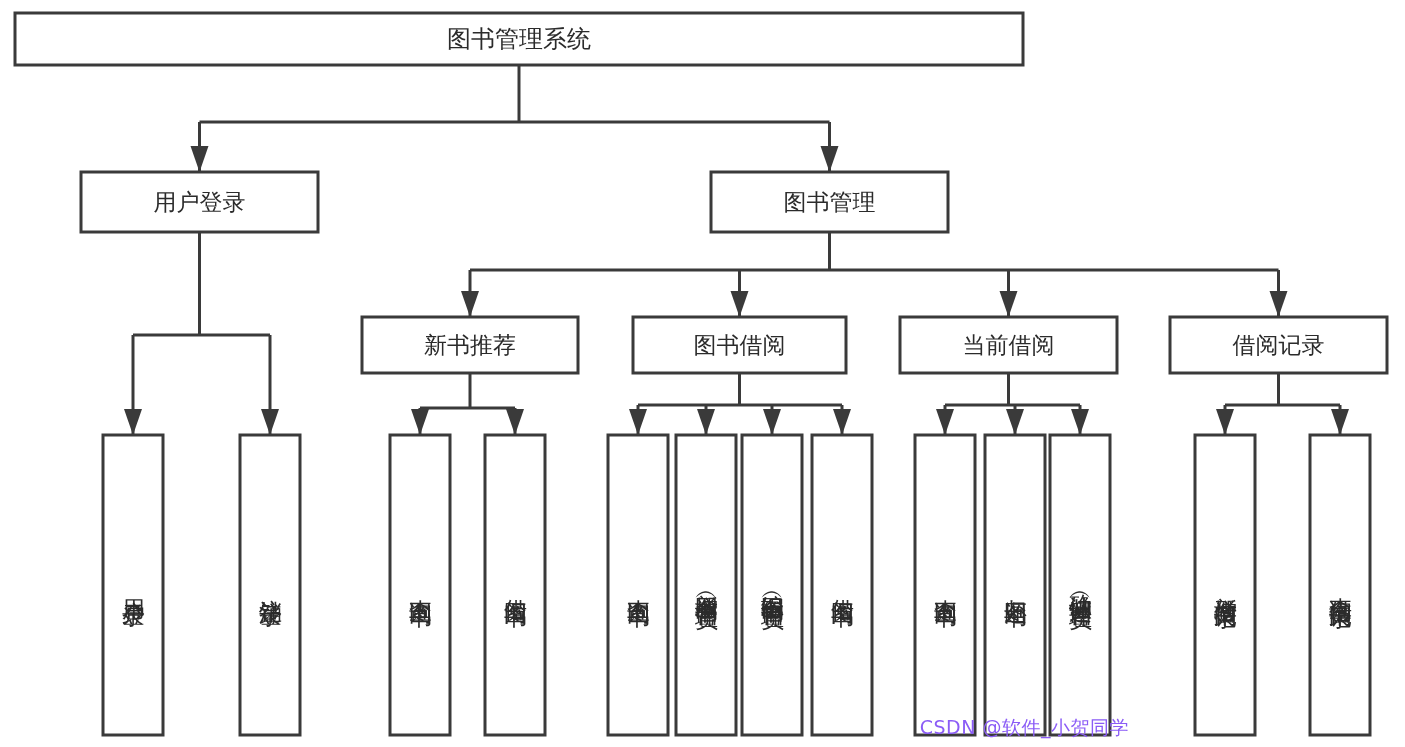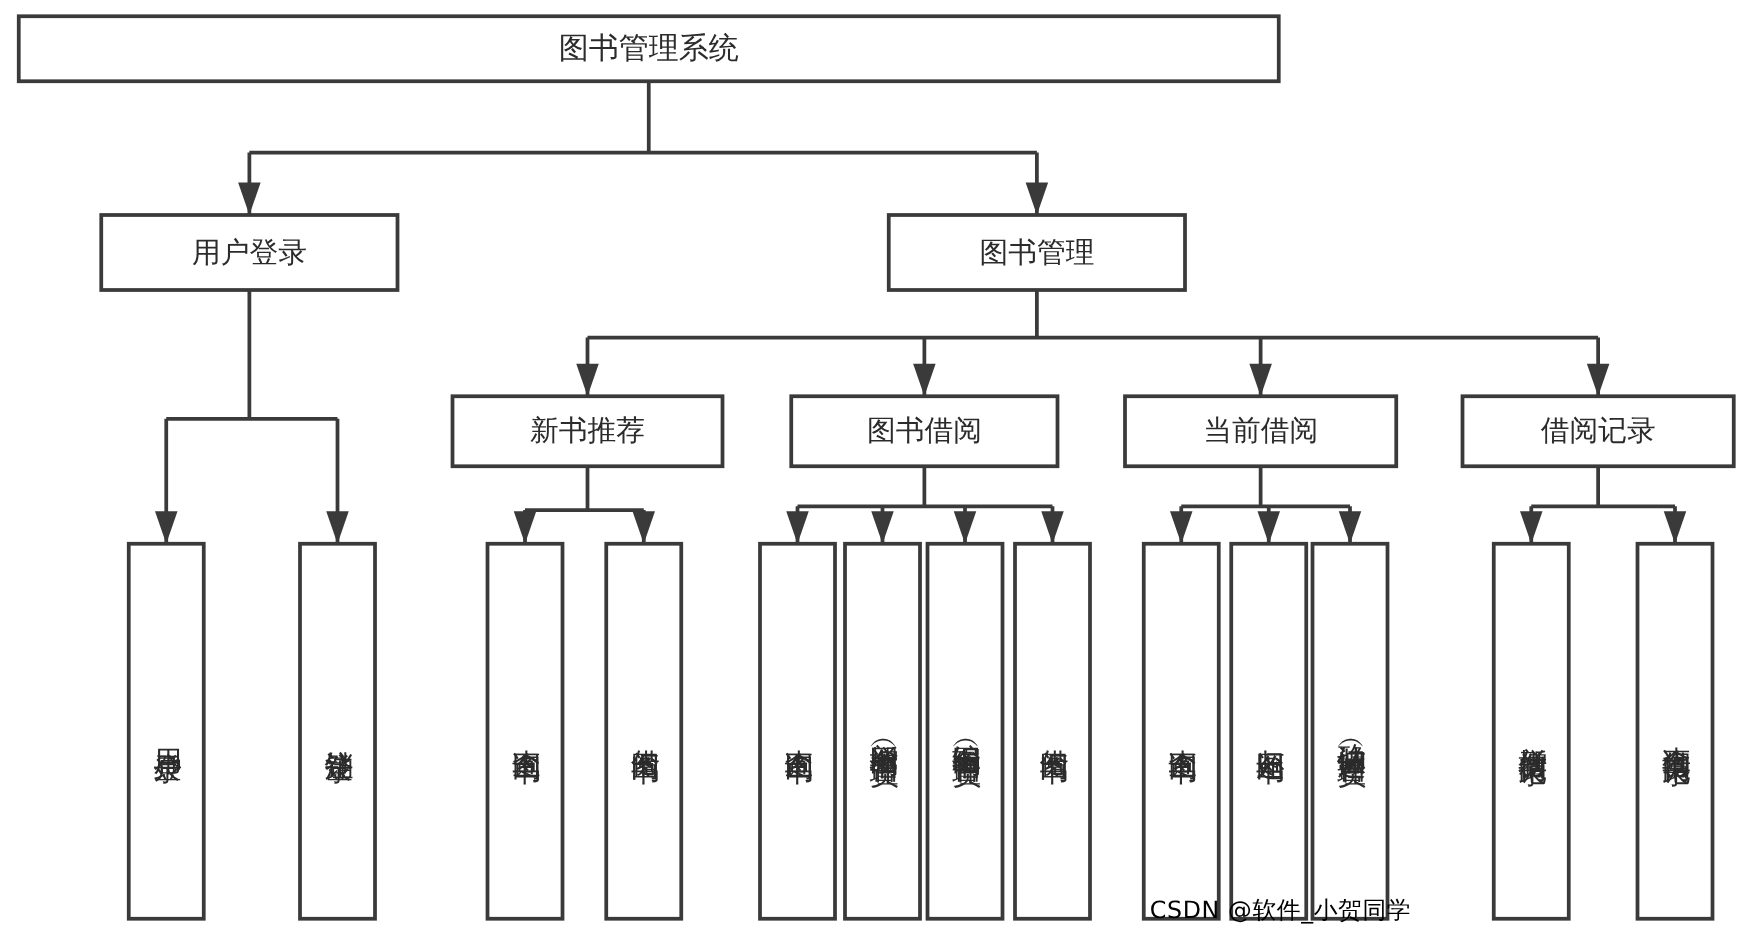--- a/index.html
+++ b/index.html
@@ -72,21 +72,21 @@
     color: #2b2b2b;
     white-space: nowrap;
     text-align: center;
   }
   .watermark {
     position: absolute;
     right: 12px;
     bottom: 6px;
     font-family: "DejaVu Sans", "Liberation Sans", sans-serif;
     font-size: 19px;
-    color: #000000;
+    color: #8b5cf6;
     letter-spacing: 0.5px;
     user-select: none;
   }
 </style>
 </head>
 <body>
 
 <div id="diagram-root">
   <svg class="diagram-canvas" viewBox="0 0 1405 747">
     <g id="connector-layer">

